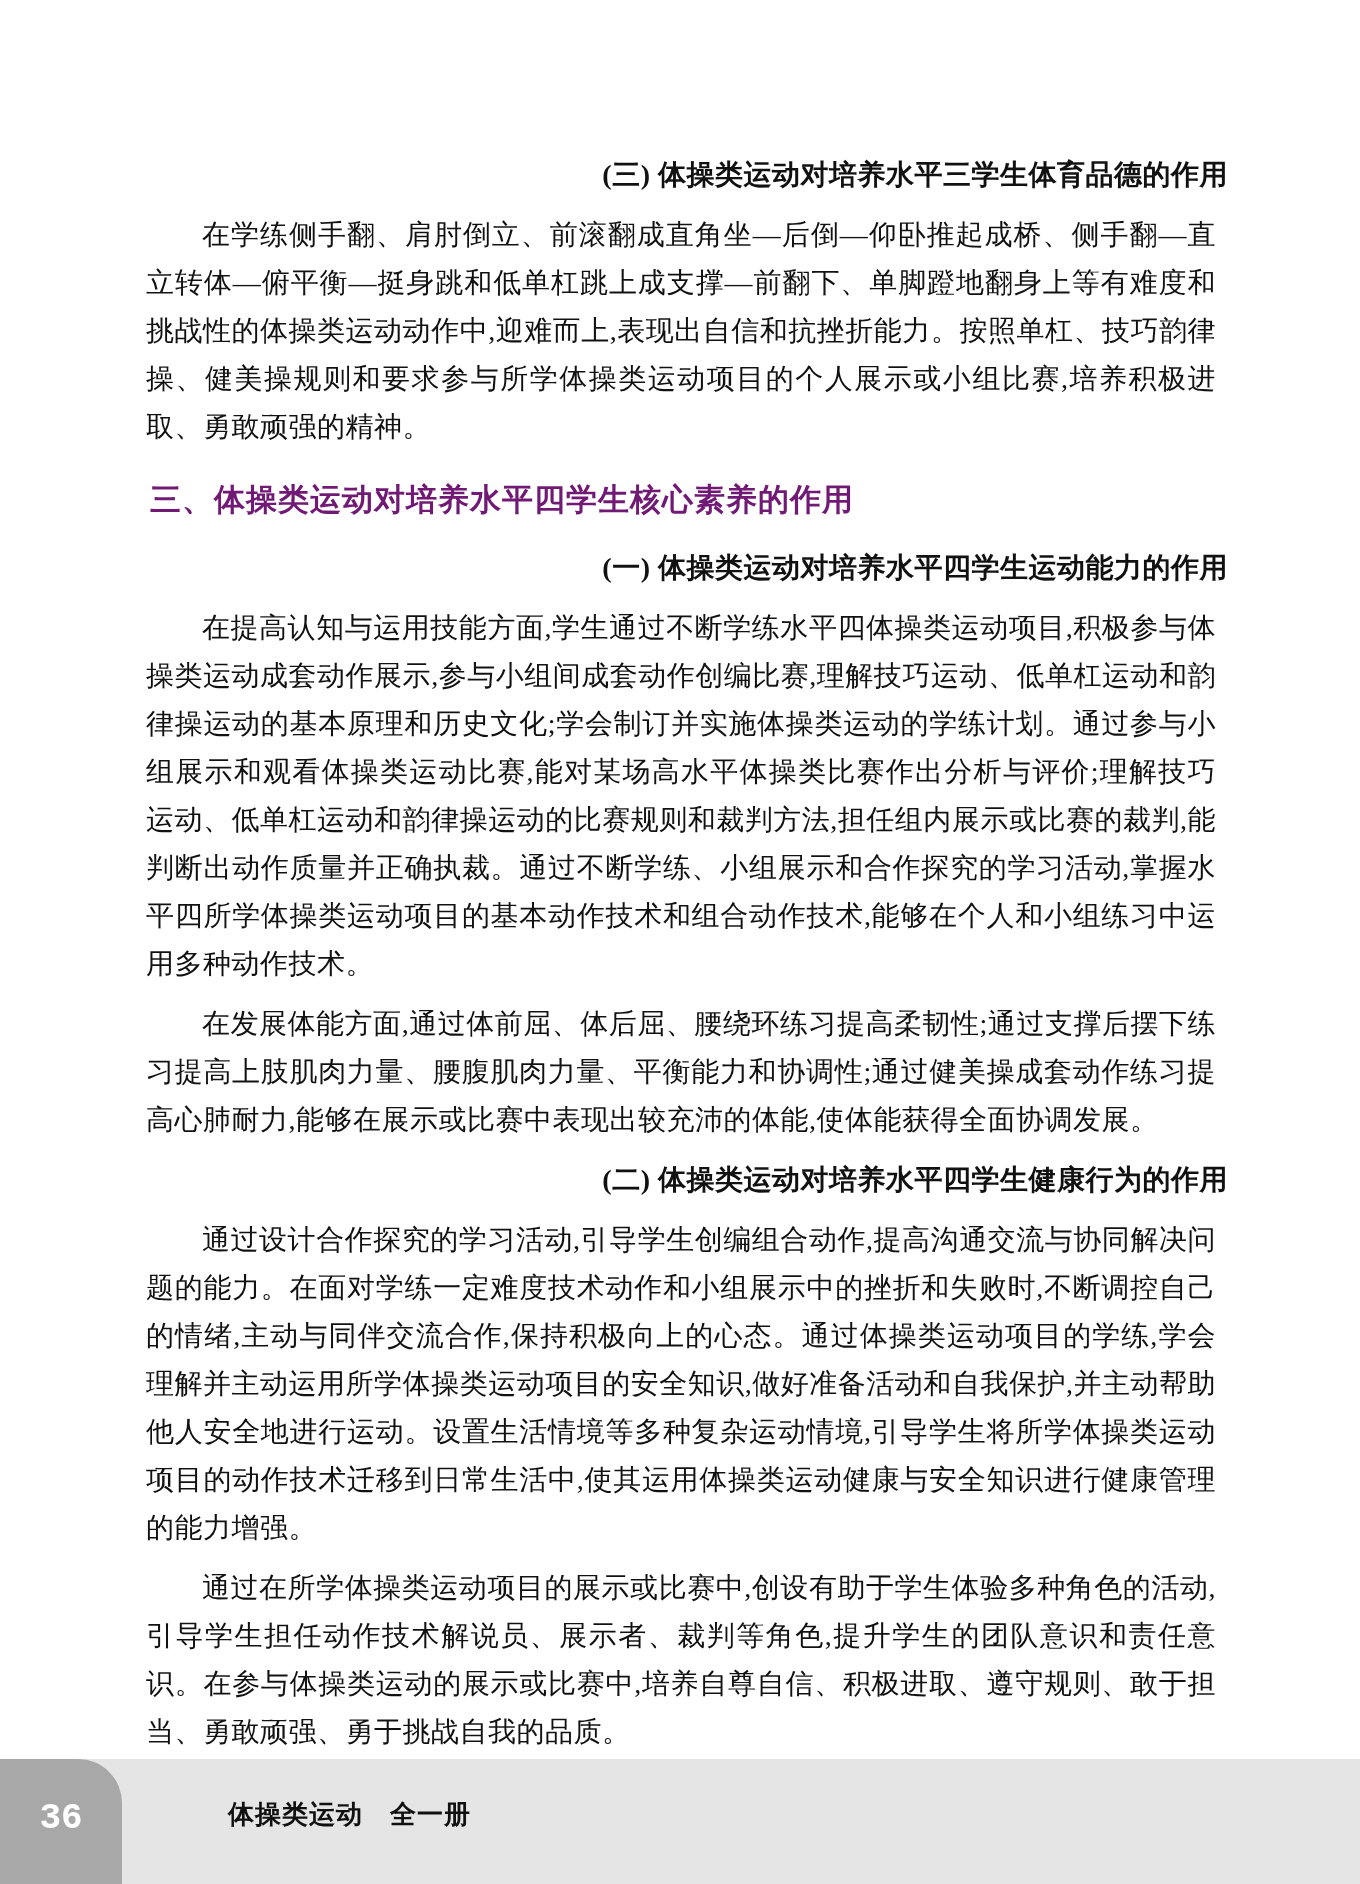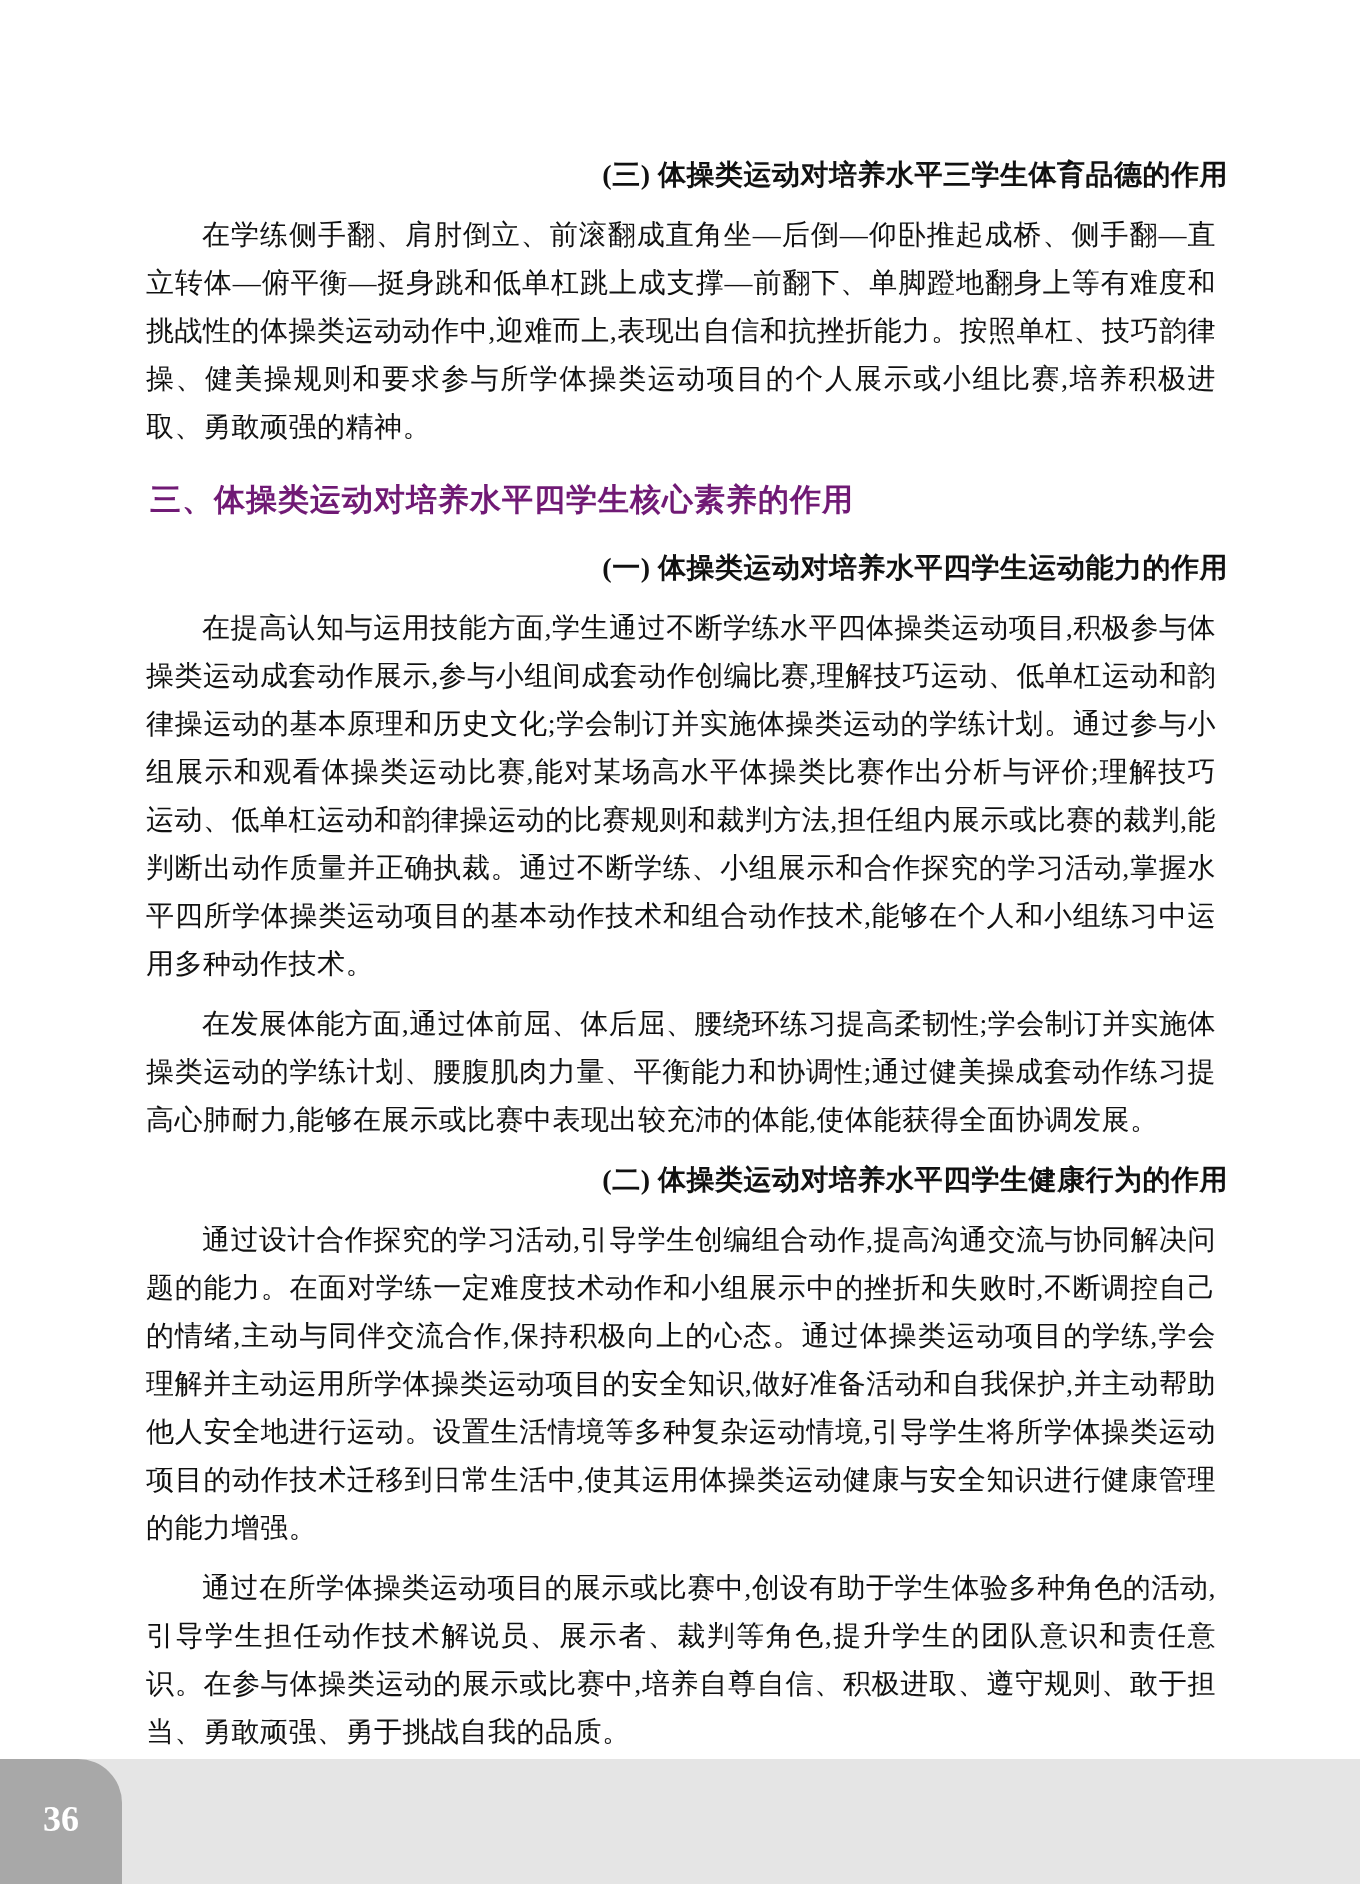--- a/index.html
+++ b/index.html
@@ -63,21 +63,21 @@
     top: 0;
     width: 122px;
     height: 125px;
     background: #a8a8a8;
     border-top-right-radius: 44px;
     display: flex;
     align-items: center;
     justify-content: center;
   }
   .page-num {
-    font-family: Liberation Serif, serif;
+    font-family: Liberation Mono, monospace;
     font-size: 36px;
     font-weight: bold;
     color: #ffffff;
     margin-top: -6px;
   }
   .footer-title {
     position: absolute;
     left: 228px;
     top: 0;
     height: 110px;
@@ -92,23 +92,24 @@
 </style>
 </head>
 <body>
 
 <main class="content">
   <h3 class="sub">(三) 体操类运动对培养水平三学生体育品德的作用</h3>
   <p class="para">在学练侧手翻、肩肘倒立、前滚翻成直角坐—后倒—仰卧推起成桥、侧手翻—直立转体—俯平衡—挺身跳和低单杠跳上成支撑—前翻下、单脚蹬地翻身上等有难度和挑战性的体操类运动动作中,迎难而上,表现出自信和抗挫折能力。按照单杠、技巧韵律操、健美操规则和要求参与所学体操类运动项目的个人展示或小组比赛,培养积极进取、勇敢顽强的精神。</p>
   <h2 class="sec">三、体操类运动对培养水平四学生核心素养的作用</h2>
   <h3 class="sub">(一) 体操类运动对培养水平四学生运动能力的作用</h3>
   <p class="para">在提高认知与运用技能方面,学生通过不断学练水平四体操类运动项目,积极参与体操类运动成套动作展示,参与小组间成套动作创编比赛,理解技巧运动、低单杠运动和韵律操运动的基本原理和历史文化;学会制订并实施体操类运动的学练计划。通过参与小组展示和观看体操类运动比赛,能对某场高水平体操类比赛作出分析与评价;理解技巧运动、低单杠运动和韵律操运动的比赛规则和裁判方法,担任组内展示或比赛的裁判,能判断出动作质量并正确执裁。通过不断学练、小组展示和合作探究的学习活动,掌握水平四所学体操类运动项目的基本动作技术和组合动作技术,能够在个人和小组练习中运用多种动作技术。</p>
-  <p class="para">在发展体能方面,通过体前屈、体后屈、腰绕环练习提高柔韧性;学会制订并实施体操类运动的学练计划、腰腹肌肉力量、平衡能力和协调性;通过健美操成套动作练习提高心肺耐力,能够在展示或比赛中表现出较充沛的体能,使体能获得全面协调发展。</p>
+  <p class="para">在发展体能方面,通过体前屈、体后屈、腰绕环练习提高柔韧性;通过支撑后摆下练习提高上肢肌肉力量、腰腹肌肉力量、平衡能力和协调性;通过健美操成套动作练习提高心肺耐力,能够在展示或比赛中表现出较充沛的体能,使体能获得全面协调发展。</p>
   <h3 class="sub">(二) 体操类运动对培养水平四学生健康行为的作用</h3>
   <p class="para">通过设计合作探究的学习活动,引导学生创编组合动作,提高沟通交流与协同解决问题的能力。在面对学练一定难度技术动作和小组展示中的挫折和失败时,不断调控自己的情绪,主动与同伴交流合作,保持积极向上的心态。通过体操类运动项目的学练,学会理解并主动运用所学体操类运动项目的安全知识,做好准备活动和自我保护,并主动帮助他人安全地进行运动。设置生活情境等多种复杂运动情境,引导学生将所学体操类运动项目的动作技术迁移到日常生活中,使其运用体操类运动健康与安全知识进行健康管理的能力增强。</p>
   <p class="para">通过在所学体操类运动项目的展示或比赛中,创设有助于学生体验多种角色的活动,引导学生担任动作技术解说员、展示者、裁判等角色,提升学生的团队意识和责任意识。在参与体操类运动的展示或比赛中,培养自尊自信、积极进取、遵守规则、敢于担当、勇敢顽强、勇于挑战自我的品质。</p>
 </main>
 
 <footer class="footer">
   <div class="page-tab">
     <span class="page-num">36</span>
   </div>
+  <div class="footer-title">体操类运动　全一册</div>
 </footer>
 
 </body></html>

